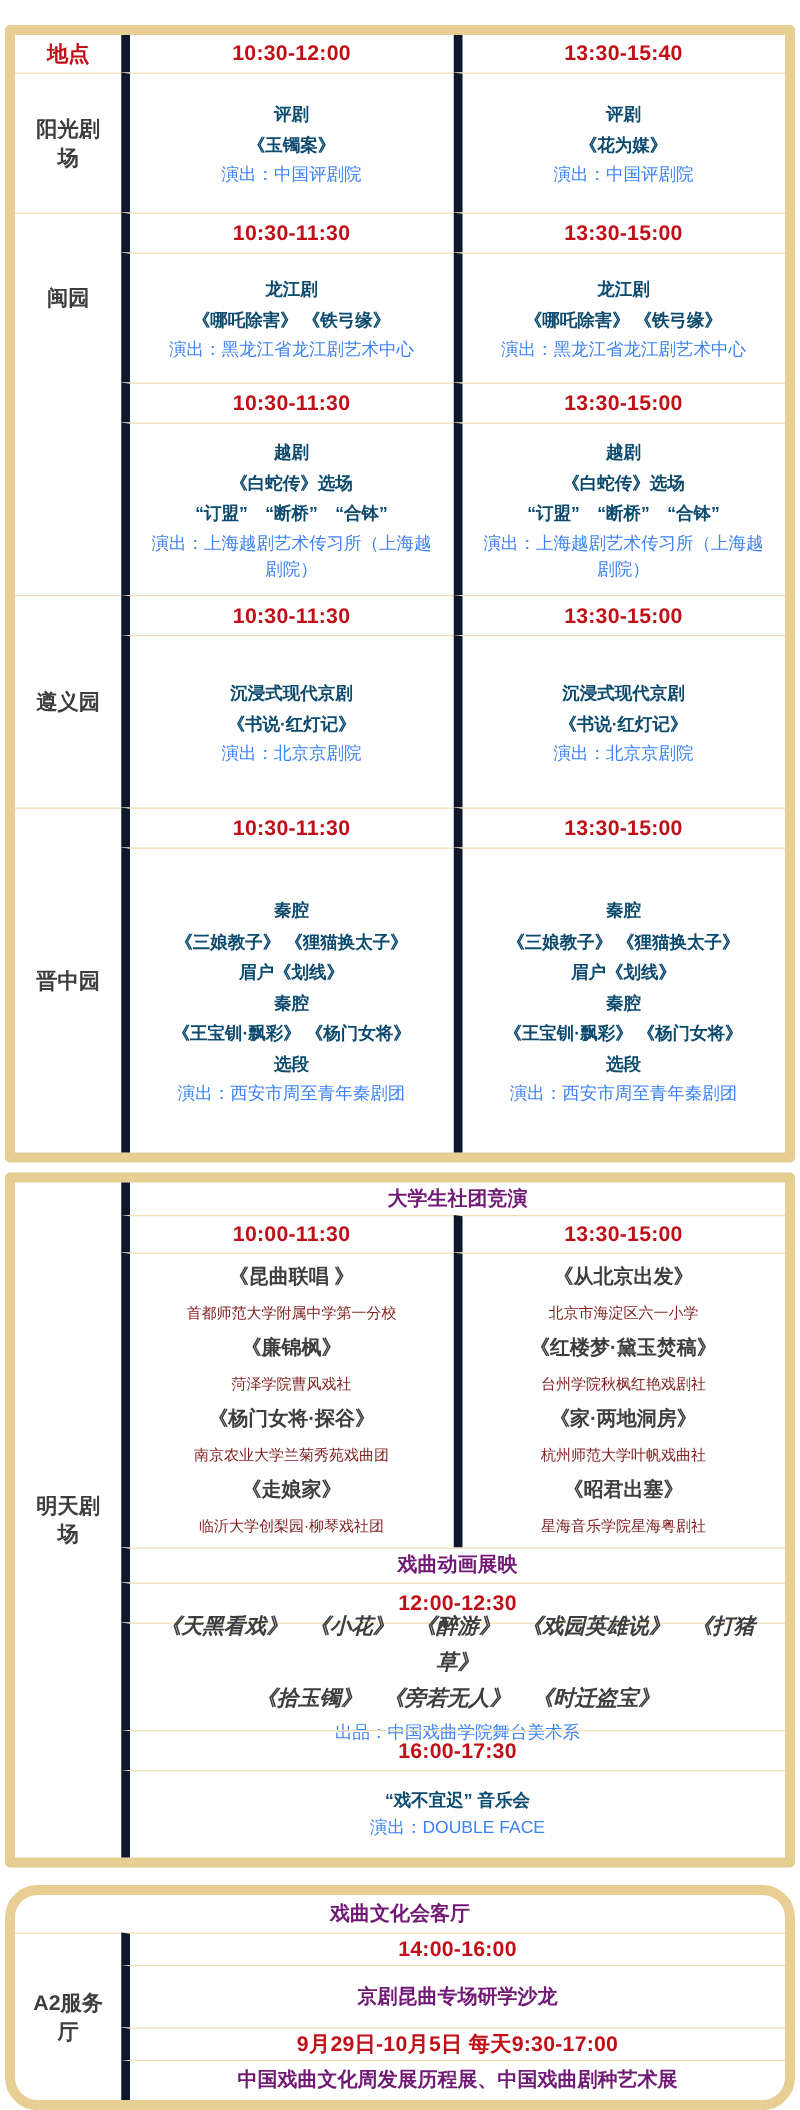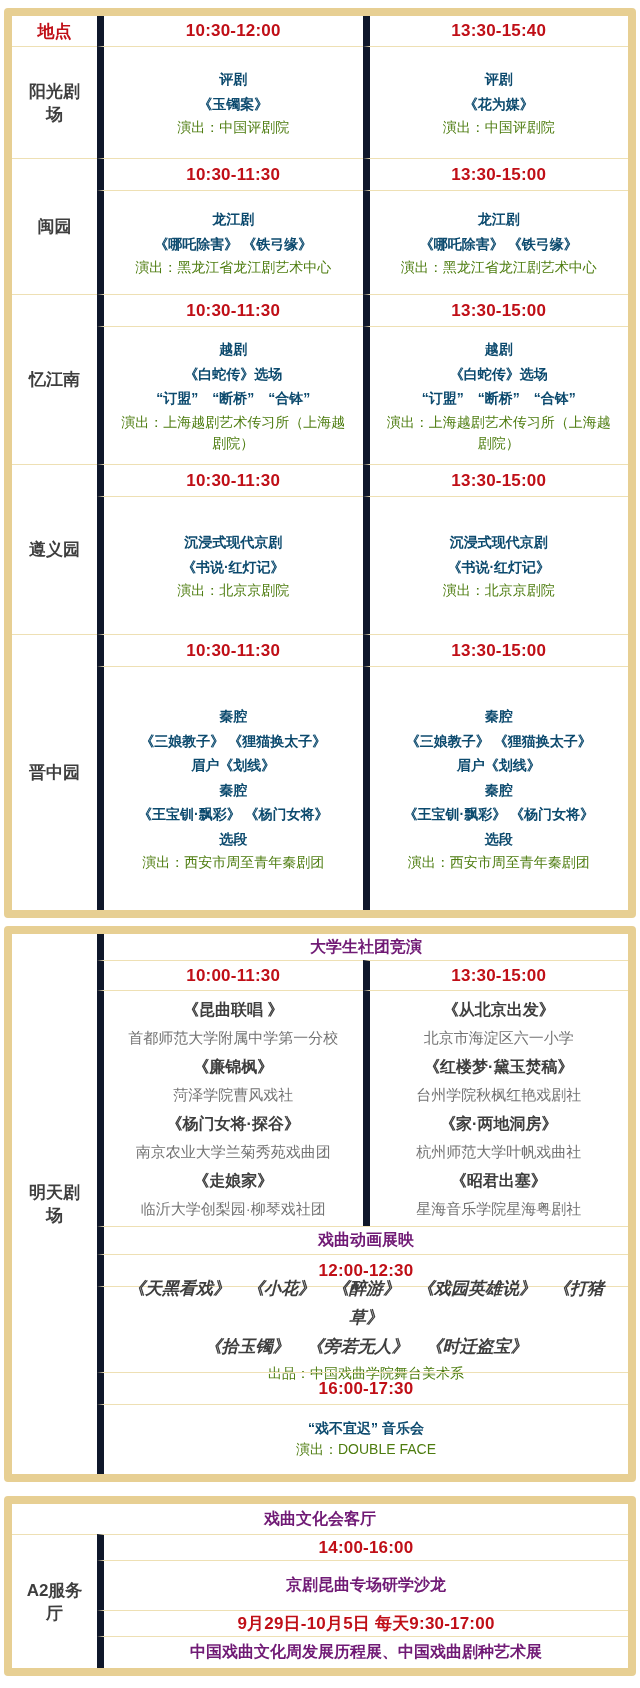--- a/index.html
+++ b/index.html
@@ -12,43 +12,43 @@
   .tbl {
     margin:0 4px;
     border:8px solid #e7cf93;
     border-radius:4px;
     background:#ffffff;
     display:grid;
     grid-template-columns:85px 1fr 1fr;
     box-sizing:border-box;
     width:632px;
   }
-  .t1 { margin-top:8px;  grid-template-rows:30px 112px 32px 104px 32px 138px 32px 138px 32px 244px; }
+  .t1 { margin-top:20px;  grid-template-rows:30px 112px 32px 104px 32px 138px 32px 138px 32px 244px; }
   .t2 { margin-top:8px;  grid-template-rows:26px 30px 236px 28px 32px 86px 32px 70px; }
-  .t3 { margin-top:14px; grid-template-rows:30px 26px 50px 26px 32px; }
+  .t3 { margin-top:14px; grid-template-rows:30px 26px 50px 26px 32px;border-radius:26px; }
   .cell {
     border-top:1px solid #eee0b4;
     border-left:7px solid #0f172a;
     display:flex; flex-direction:column;
     align-items:center; justify-content:center;
     text-align:center;
     padding:2px 12px;
     box-sizing:border-box;
     min-width:0; min-height:0;
   }
   .r1 { border-top:none; }
   .c1 { border-left:none; }
   .loc   { font-size:17px; font-weight:bold; color:#c00f17; }
   .time  { font-size:17px; font-weight:bold; color:#c00f17; letter-spacing:0.2px; }
   .venue { font-size:17px; font-weight:bold; color:#3e3e3e; }
   .sect  { font-size:16px; font-weight:bold; color:#701a75; }
   .title { font-size:14px; font-weight:bold; color:#0c4a6e; white-space:pre-line; line-height:1.75; }
-  .credit{ font-size:14px; color:#4d7c0f; line-height:1.5; margin-top:1px; }
+  .credit{ font-size:14px; color:#3b82f6; line-height:1.5; margin-top:1px; }
   .ct    { font-size:16px; font-weight:bold; color:#3e3e3e; line-height:29px; white-space:nowrap; }
-  .cs    { font-size:15px; color:#737373; line-height:28px; white-space:nowrap; }
+  .cs    { font-size:12px; color:#7f1d1d; line-height:28px; white-space:nowrap; }
   .films { font-size:17px; font-weight:bold; color:#3e3e3e; white-space:pre-line; line-height:1.7;font-style:italic; }
 </style>
 </head>
 <body>
 
 <div class="tbl t1">
   <div class="cell c1 r1 loc" style="grid-area:1/1">地点</div>
   <div class="cell r1 time" style="grid-area:1/2">10:30-12:00</div>
   <div class="cell r1 time" style="grid-area:1/3">13:30-15:40</div>
 
@@ -71,21 +71,20 @@
     <div class="title">龙江剧
 《哪吒除害》 《铁弓缘》</div>
     <div class="credit">演出：黑龙江省龙江剧艺术中心</div>
   </div>
   <div class="cell" style="grid-area:4/3">
     <div class="title">龙江剧
 《哪吒除害》 《铁弓缘》</div>
     <div class="credit">演出：黑龙江省龙江剧艺术中心</div>
   </div>
 
-  <div class="cell c1 venue" style="grid-row:5/span 2;grid-column:1">忆江南</div>
   <div class="cell time" style="grid-area:5/2">10:30-11:30</div>
   <div class="cell time" style="grid-area:5/3">13:30-15:00</div>
   <div class="cell" style="grid-area:6/2">
     <div class="title">越剧
 《白蛇传》选场
 “订盟”　“断桥”　“合钵”</div>
     <div class="credit">演出：上海越剧艺术传习所（上海越剧院）</div>
   </div>
   <div class="cell" style="grid-area:6/3">
     <div class="title">越剧

